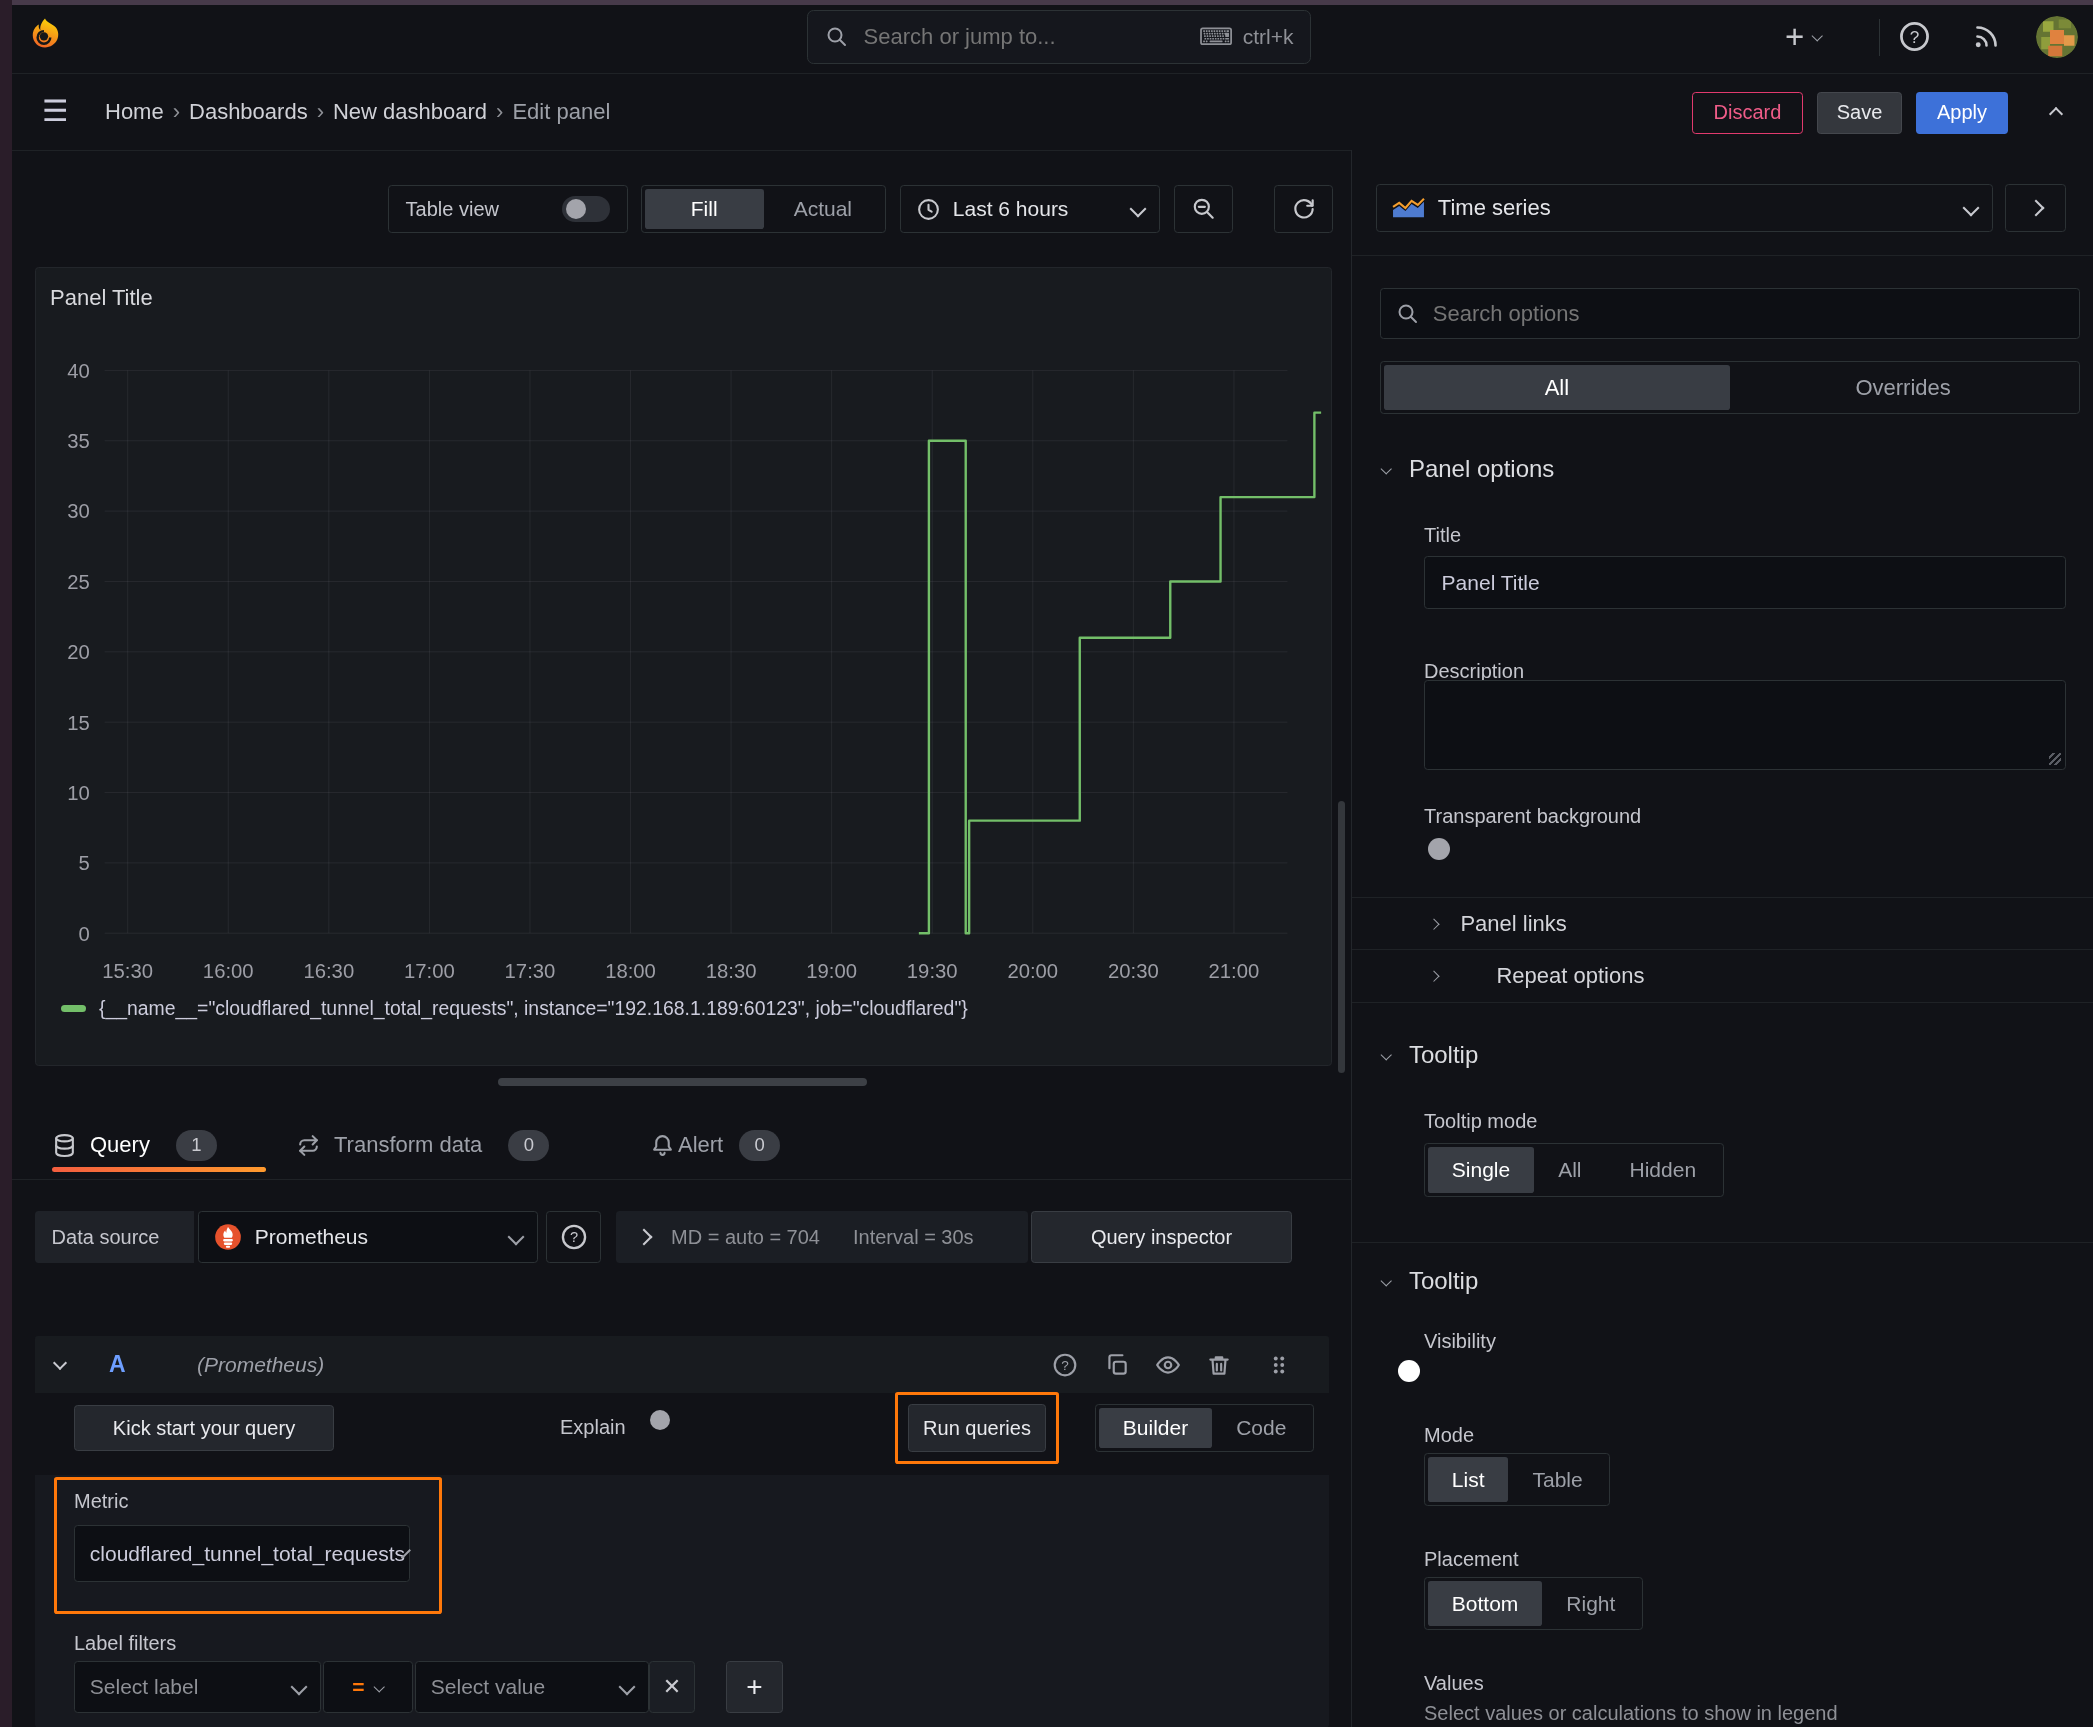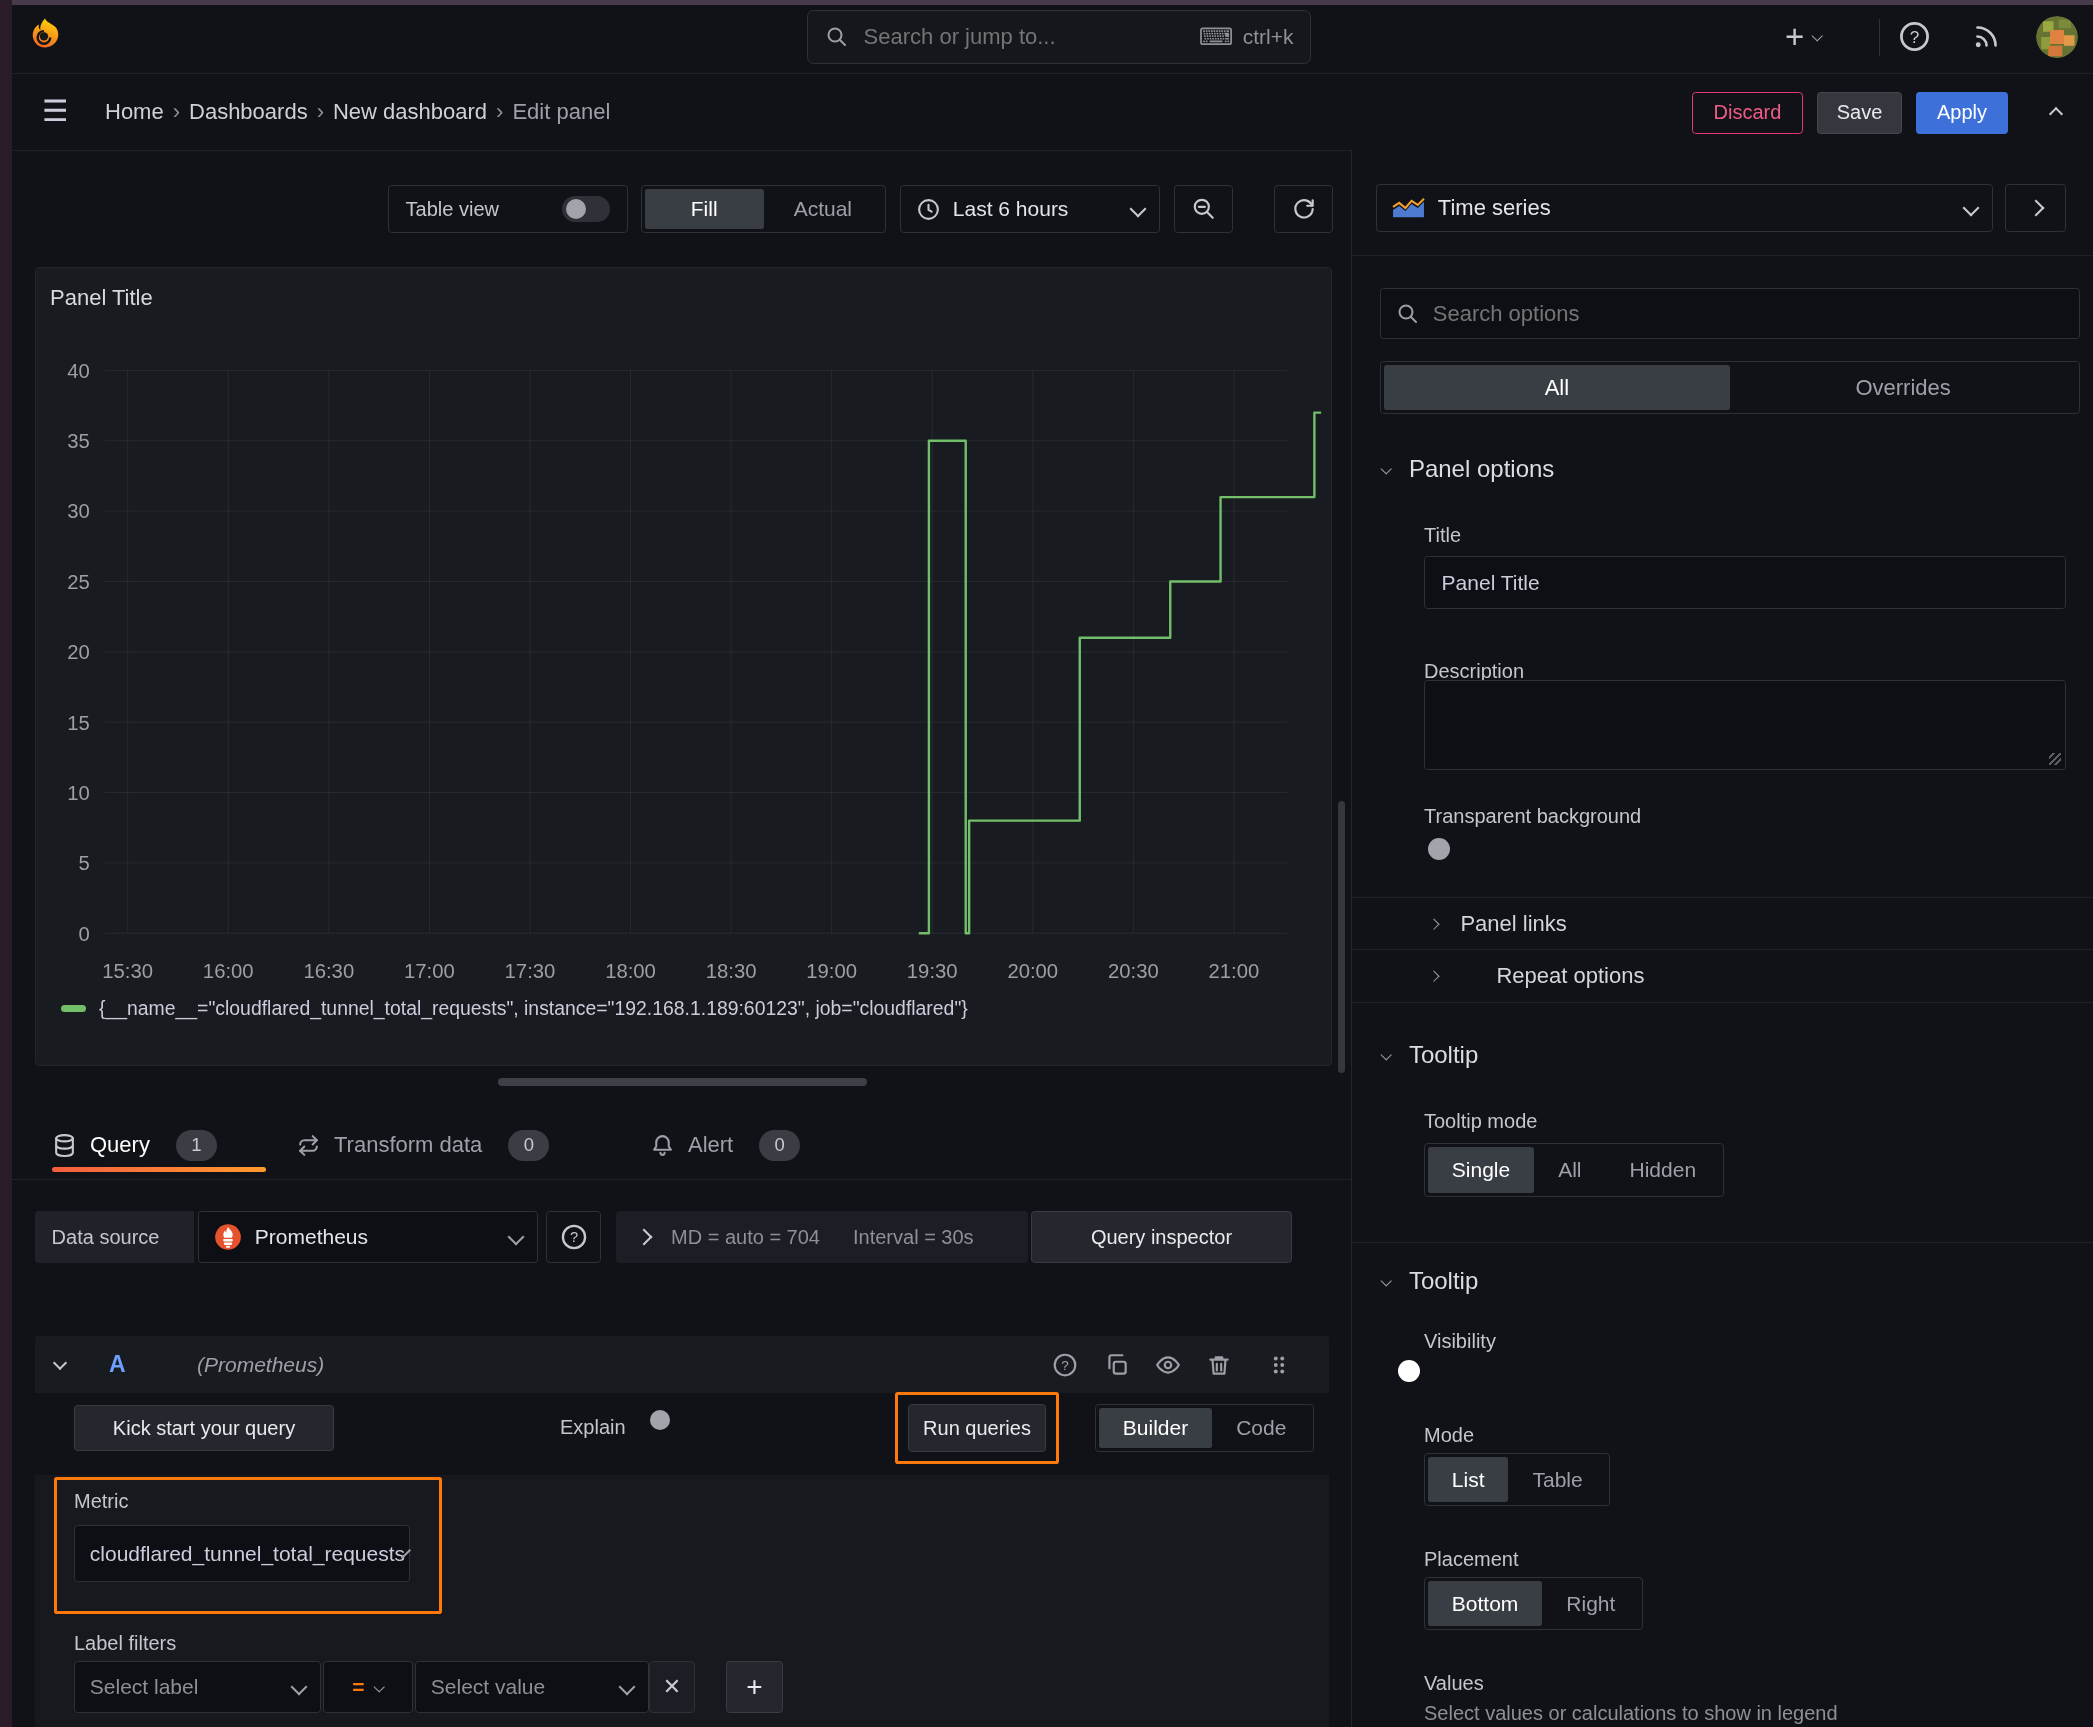--- a/index.html
+++ b/index.html
@@ -262,21 +262,21 @@
       <svg width="25" height="25" viewBox="0 0 24 24">
           <path d="M16 3l4 4-4 4" class="stroke-dim"></path>
           <path d="M20 7H8a4 4 0 0 0-4 4" class="stroke-dim"></path>
           <path d="M8 21l-4-4 4-4" class="stroke-dim"></path>
           <path d="M4 17h12a4 4 0 0 0 4-4" class="stroke-dim"></path>
         </svg>
     </span>
     <span style="font-size:22px;color:#9da0a8;">Transform data</span>
     <span class="badge">0</span>
   </div>
-  <div class="abs row" style="left:650px;top:1119px;height:52px;gap:13px;">
+  <div class="abs row" style="left:650px;top:1119px;height:52px;gap:3px;">
     <span class="icon">
       <svg width="25" height="25" viewBox="0 0 24 24">
           <path d="M12 3a6 6 0 0 0-6 6v4l-2 3h16l-2-3V9a6 6 0 0 0-6-6z" class="stroke-dim"></path>
           <path d="M10 19a2 2 0 0 0 4 0" class="stroke-dim"></path>
         </svg>
     </span>
     <span style="font-size:22px;color:#9da0a8;">Alert</span>
     <span class="badge">0</span>
   </div>
   <div class="hline" style="top:1179px;width:1351px;right:auto;left:0;"></div>

